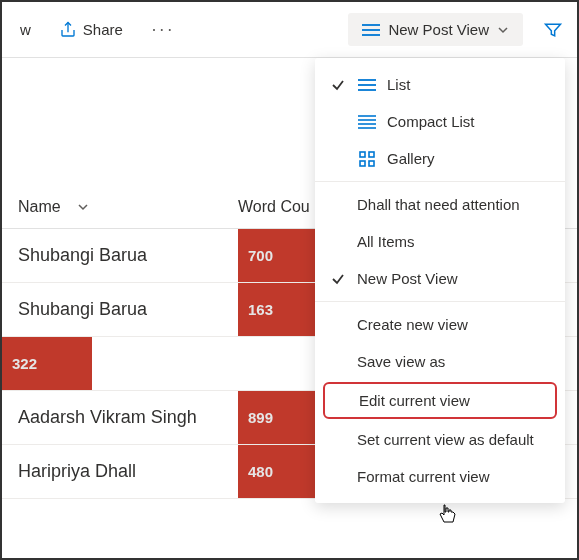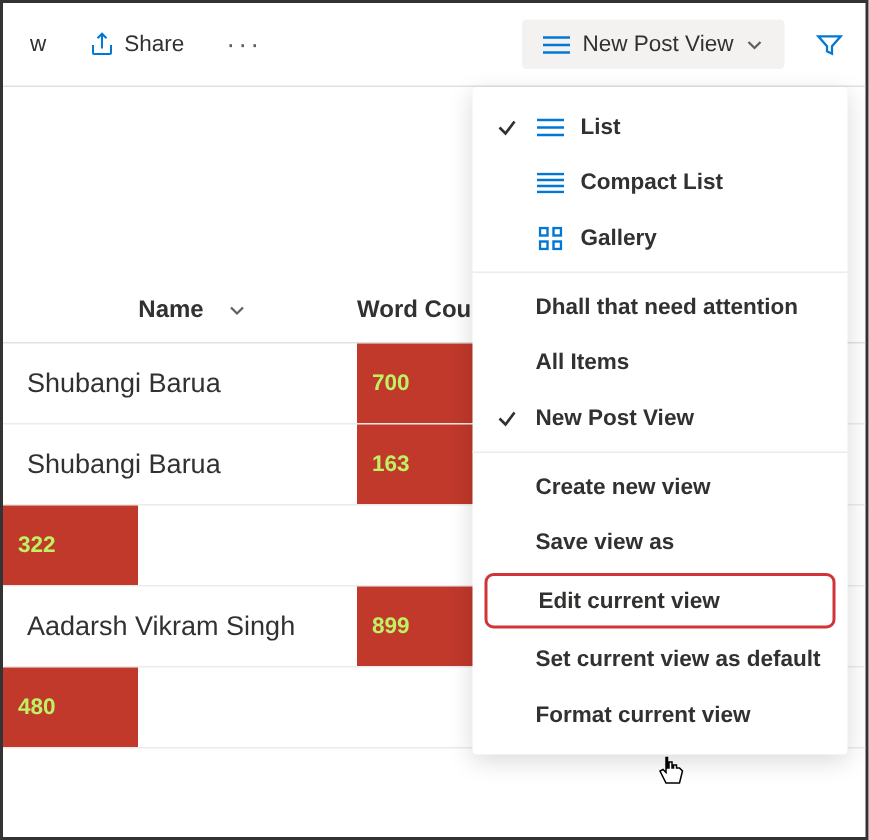--- a/index.html
+++ b/index.html
@@ -8,28 +8,28 @@
     .toolbar { height: 56px; display: flex; align-items: center; border-bottom: 1px solid #e1e1e1; padding: 0 8px; }
     .toolbar-left { display: flex; align-items: center; gap: 8px; }
     .toolbar-item { display: flex; align-items: center; gap: 6px; padding: 6px 10px; font-size: 15px; color: #323130; cursor: pointer; }
     .toolbar-spacer { flex: 1; }
     .view-dropdown { display: flex; align-items: center; gap: 8px; background: #f3f2f1; padding: 8px 14px; border-radius: 3px; font-size: 15px; color: #323130; cursor: pointer; }
     .filter-btn { margin-left: 14px; padding: 6px; cursor: pointer; }
     .more-dots { font-size: 18px; letter-spacing: 2px; color: #605e5c; padding: 6px 10px; cursor: pointer; }
     
     .content { padding-top: 140px; }
     .headers { display: flex; padding: 0 16px 12px 16px; border-bottom: 1px solid #e1e1e1; }
-    .col-name { width: 220px; font-size: 16px; font-weight: 700; color: #323130; display: flex; align-items: center; gap: 16px; justify-content: center; }
-    .col-wc { font-size: 16px; font-weight: 700; color: #323130; }
+    .col-name { width: 220px; font-size: 16px; font-weight: 400; color: #323130; display: flex; align-items: center; gap: 16px; }
+    .col-wc { font-size: 16px; font-weight: 400; color: #323130; }
     
     .row { display: flex; align-items: stretch; border-bottom: 1px solid #edebe9; height: 54px; }
     .cell-name { width: 236px; padding: 16px 16px; font-size: 18px; color: #323130; }
-    .cell-wc { width: 90px; background: #c0392b; color: #bef264; font-weight: 600; font-size: 15px; display: flex; align-items: center; padding-left: 10px; }
+    .cell-wc { width: 90px; background: #c0392b; color: #e5e5e5; font-weight: 600; font-size: 15px; display: flex; align-items: center; padding-left: 10px; }
     
-    .menu { position: absolute; top: 56px; right: 12px; width: 250px; background: #fff; box-shadow: 0 4px 16px rgba(0,0,0,0.15); border-radius: 3px; padding: 8px 0; z-index: 10; font-weight: bold; }
+    .menu { position: absolute; top: 56px; right: 12px; width: 250px; background: #fff; box-shadow: 0 4px 16px rgba(0,0,0,0.15); border-radius: 3px; padding: 8px 0; z-index: 10; }
     .menu-item { display: flex; align-items: center; padding: 10px 14px; font-size: 15px; color: #323130; cursor: pointer; gap: 10px; position: relative; }
     .menu-item .check-slot { width: 18px; display: flex; justify-content: center; }
     .menu-item .icon-slot { width: 20px; display: flex; justify-content: center; }
     .menu-divider { height: 1px; background: #edebe9; margin: 4px 0; }
     .menu-item.highlighted { border: 2px solid #d13438; border-radius: 6px; margin: 2px 8px; padding: 8px 6px; }
     
     .cursor-hand { position: absolute; left: 435px; top: 500px; font-size: 18px; pointer-events: none; z-index: 20; }
     
     svg { display: block; }
   </style>
@@ -98,20 +98,21 @@
     <div class="cell-wc">163</div>
   </div>
   <div class="row">
     <div class="cell-wc">322</div>
   </div>
   <div class="row">
     <div class="cell-name">Aadarsh Vikram Singh</div>
     <div class="cell-wc">899</div>
   </div>
   <div class="row">
+    <div class="cell-name">Haripriya Dhall</div>
     <div class="cell-wc">480</div>
   </div>
 </div>
 
 <div class="menu">
   <div class="menu-item">
     <span class="check-slot">
       <svg width="14" height="14" viewBox="0 0 14 14" fill="none" stroke="#323130" stroke-width="1.8">
           <polyline points="2,7 6,11 12,3"></polyline>
         </svg>

